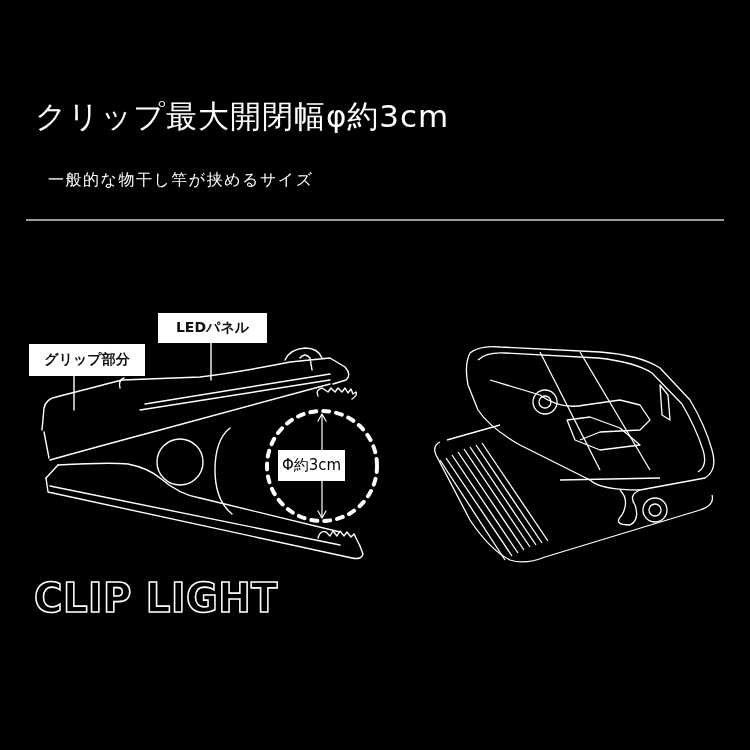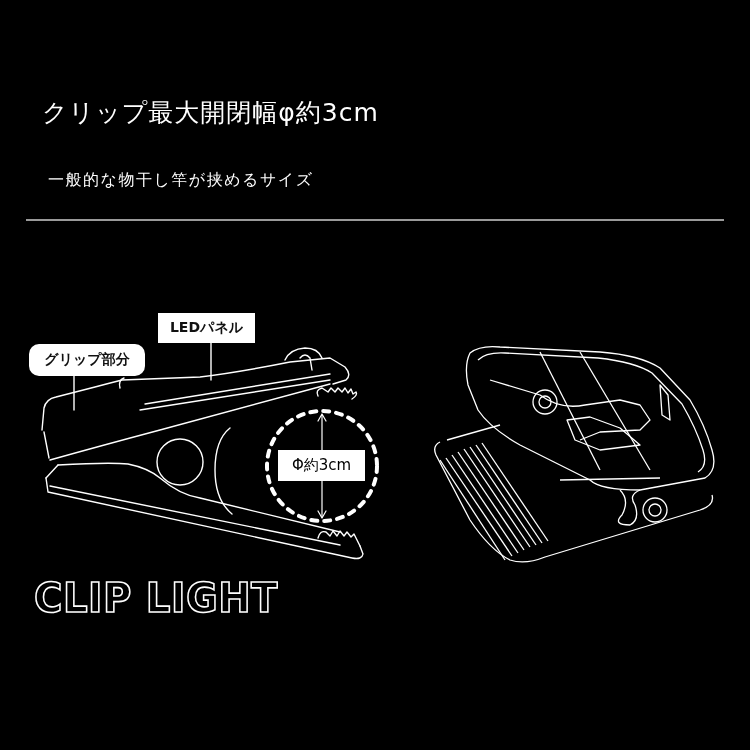--- a/index.html
+++ b/index.html
@@ -1,23 +1,23 @@
 <!DOCTYPE html>
 <html><head>
   <meta charset="utf-8">
   <style>
     html, body { margin: 0; padding: 0; background: #000; }
     body { width: 750px; height: 750px; position: relative; overflow: hidden; font-family: "DejaVu Sans", sans-serif; color: #fff; }
-    .title { position: absolute; left: 42px; top: 96px; font-size: 25px; letter-spacing: 1px; white-space: nowrap; font-weight: normal; }
+    .title { position: absolute; left: 35px; top: 96px; font-size: 31px; letter-spacing: 1px; white-space: nowrap; font-weight: normal; }
     .subtitle { position: absolute; left: 48px; top: 170px; font-size: 16px; letter-spacing: 1.5px; white-space: nowrap; }
     .divider { position: absolute; left: 26px; top: 219px; width: 698px; height: 2px; background: #9a9a9a; }
     .label-box { position: absolute; background: #fff; color: #111; font-weight: bold; font-size: 14px; display: flex; align-items: center; justify-content: center; white-space: nowrap; }
-    .label-grip { left: 29px; top: 344px; width: 116px; height: 32px; border-radius: 10px; }
-    .label-led { left: 158px; top: 313px; width: 97px; height: 30px; }
-    .label-dia { left: 278px; top: 450px; width: 87px; height: 31px; font-size: 15px; font-weight: normal; color: #000; }
+    .label-grip { left: 29px; top: 344px; width: 116px; height: 32px; }
+    .label-led { left: 158px; top: 313px; width: 109px; height: 30px; }
+    .label-dia { left: 278px; top: 450px; width: 67px; height: 31px; font-size: 15px; font-weight: normal; color: #000; }
     .drawing { position: absolute; left: 0; top: 0; }
     .brand { position: absolute; left: 34px; top: 570px; }
   </style>
 </head>
 <body>
 
 <div class="title">クリップ最大開閉幅φ約3cm</div>
 <div class="subtitle">一般的な物干し竿が挟めるサイズ</div>
 <div class="divider"></div>
 

